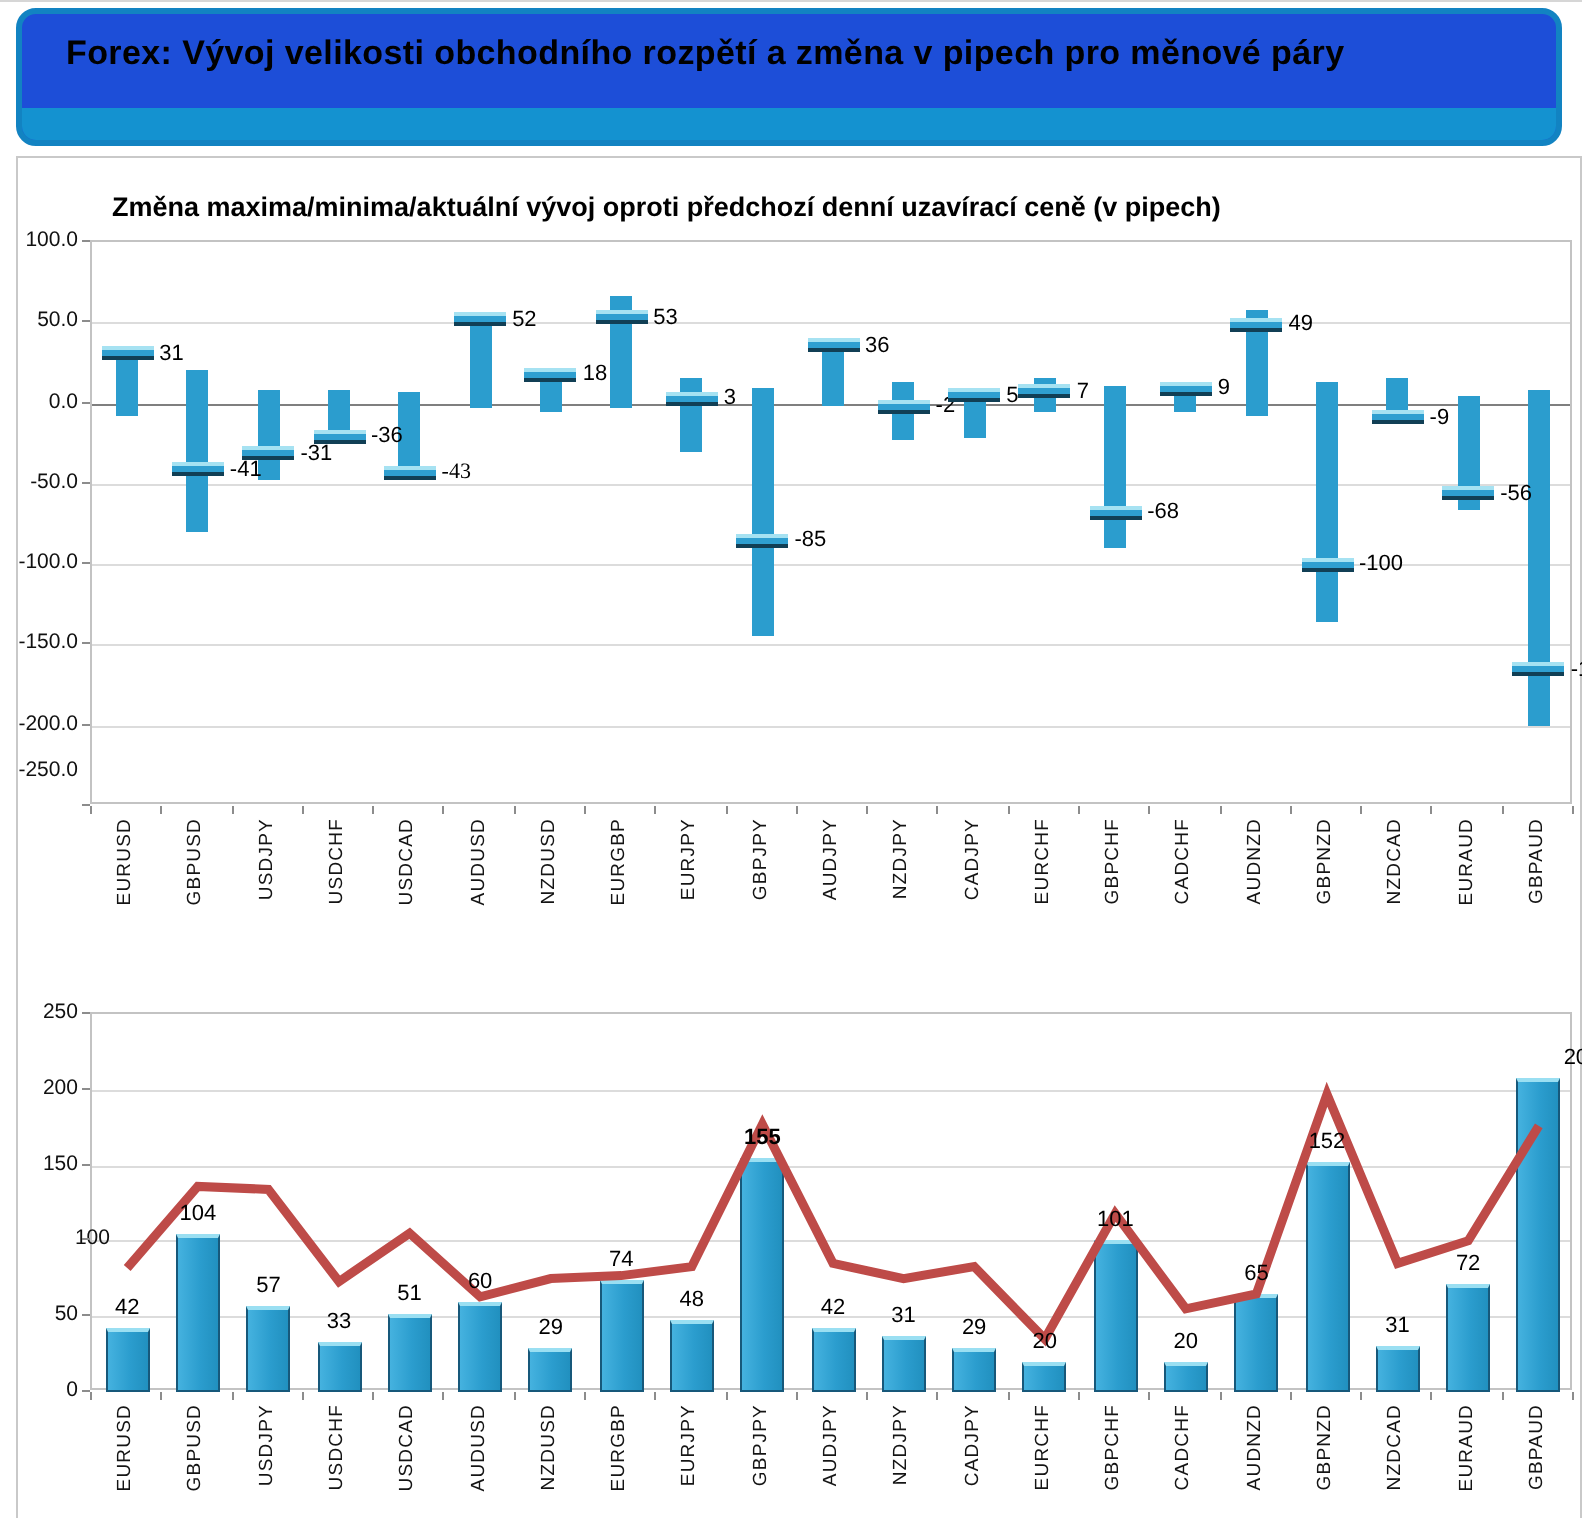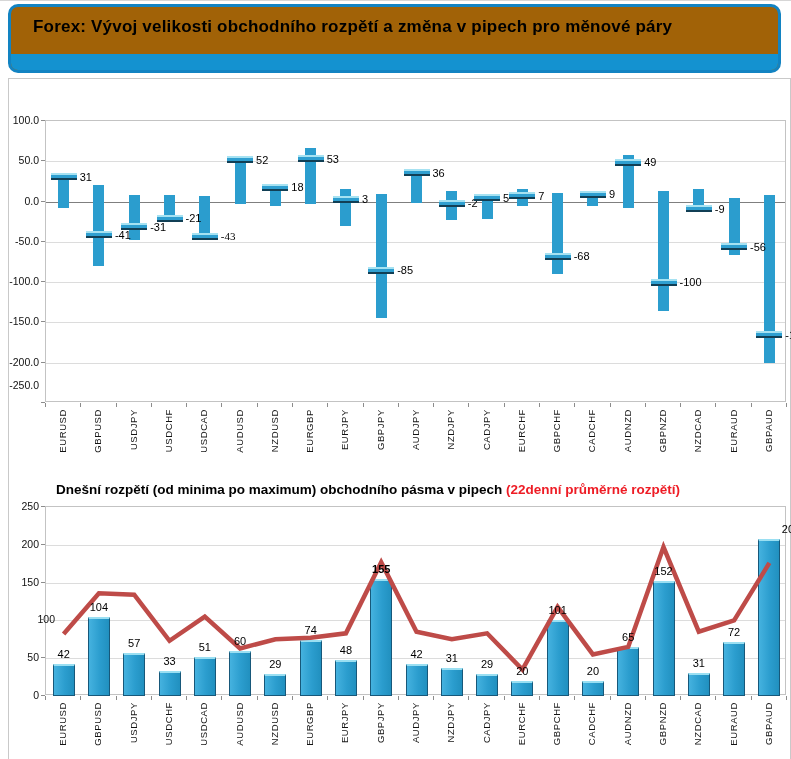--- a/index.html
+++ b/index.html
@@ -6,21 +6,21 @@
   body{
     width:791px;height:759px;position:relative;overflow:hidden;
     background:#ffffff;
     font-family:"Liberation Sans","DejaVu Sans",sans-serif;
     color:#000;
   }
   .topline{position:absolute;top:0;left:0;width:791px;height:1px;background:#d6d6d6;}
   
   .header-box{
     position:absolute;left:8px;top:4px;width:767px;height:63px;
-    background:#a16207;border:3px solid #1283C2;border-radius:10px;
+    background:#1d4ed8;border:3px solid #1283C2;border-radius:10px;
     box-sizing:content-box;
   }
   .header-title{
     position:absolute;left:22px;top:10px;right:10px;
     font-size:17px;font-weight:bold;letter-spacing:0.2px;
   }
   .header-strip{
     position:absolute;left:0;right:0;bottom:0;height:16px;
     background:#1492D0;border-radius:0 0 7px 7px;
   }
@@ -70,20 +70,21 @@
 <body>
 
 <div class="topline"></div>
 
 <div class="header-box">
   <div class="header-title">Forex: Vývoj velikosti obchodního rozpětí a změna v pipech pro měnové páry</div>
   <div class="header-strip"></div>
 </div>
 
 <div class="panel">
+  <div class="chart-title" style="left:47px;top:17px;">Změna maxima/minima/aktuální vývoj oproti předchozí denní uzavírací ceně (v pipech)</div>
   <div class="plot" id="plot-top" style="left:36px;top:41px;width:739px;height:280px;">
       <div class="gridline" style="top: 40.2857px;"></div>
       <div class="zero-line" style="top: 80.5714px;"></div>
       <div class="gridline" style="top: 120.857px;"></div>
       <div class="gridline" style="top: 161.143px;"></div>
       <div class="gridline" style="top: 201.429px;"></div>
       <div class="gridline" style="top: 241.714px;"></div>
       <div class="range-bar" style="left: 12.1429px; width: 11px; top: 53.9829px; height: 33.0343px;"></div>
       <div class="range-bar" style="left: 47.4286px; width: 11px; top: 63.6514px; height: 81.3771px;"></div>
       <div class="range-bar" style="left: 82.7143px; width: 11px; top: 74.1257px; height: 45.12px;"></div>
@@ -105,21 +106,21 @@
       <div class="range-bar" style="left: 647.286px; width: 11px; top: 68.4857px; height: 22.56px;"></div>
       <div class="range-bar" style="left: 682.571px; width: 11px; top: 77.3486px; height: 56.4px;"></div>
       <div class="range-bar" style="left: 717.857px; width: 11px; top: 74.1257px; height: 167.589px;"></div>
       <div class="close-tick" style="left: 4.64286px; width: 26px; top: 52.0943px;"></div>
       <div class="val-label" style="left: 33.6429px; top: 48.5943px;">31</div>
       <div class="close-tick" style="left: 39.9286px; width: 26px; top: 110.106px;"></div>
       <div class="val-label" style="left: 68.9286px; top: 106.606px;">-41</div>
       <div class="close-tick" style="left: 75.2143px; width: 26px; top: 102.049px;"></div>
       <div class="val-label" style="left: 104.214px; top: 98.5486px;">-31</div>
       <div class="close-tick" style="left: 110.5px; width: 26px; top: 93.9914px;"></div>
-      <div class="val-label" style="left: 139.5px; top: 90.4914px;">-21</div>
+      <div class="val-label" style="left: 139.5px; top: 90.4914px;">-36</div>
       <div class="close-tick" style="left: 145.786px; width: 26px; top: 111.717px;"></div>
       <div class="val-label" style="left: 174.786px; top: 108.217px; font-family: Liberation Serif, serif;">-43</div>
       <div class="close-tick" style="left: 181.071px; width: 26px; top: 35.1743px;"></div>
       <div class="val-label" style="left: 210.071px; top: 31.6743px;">52</div>
       <div class="close-tick" style="left: 216.357px; width: 26px; top: 62.5686px;"></div>
       <div class="val-label" style="left: 245.357px; top: 59.0686px;">18</div>
       <div class="close-tick" style="left: 251.643px; width: 26px; top: 34.3686px;"></div>
       <div class="val-label" style="left: 280.643px; top: 30.8686px;">53</div>
       <div class="close-tick" style="left: 286.929px; width: 26px; top: 74.6543px;"></div>
       <div class="val-label" style="left: 315.929px; top: 71.1543px;">3</div>
@@ -245,23 +246,20 @@
         <span>NZDCAD</span>
       </div>
       <div class="xcat" style="left: 706.429px; top: 330px; width: 35.2857px; height: 64px;">
         <span>EURAUD</span>
       </div>
       <div class="xcat" style="left: 741.714px; top: 330px; width: 35.2857px; height: 64px;">
         <span>GBPAUD</span>
       </div>
     </div>
 
-  <div class="chart-title" style="left:47px;top:403px;">
-    <span>Dnešní rozpětí (od minima po maximum) obchodního pásma v pipech </span><span class="red">(22denní průměrné rozpětí)</span>
-  </div>
   <div class="plot" id="plot-bottom" style="left:36px;top:427px;width:739px;height:187px;">
       <div class="gridline" style="top: 37.8px;"></div>
       <div class="gridline" style="top: 75.6px;"></div>
       <div class="gridline" style="top: 113.4px;"></div>
       <div class="gridline" style="top: 151.2px;"></div>
       <div class="vbar" style="left: 6.64286px; width: 22px; top: 157.248px; height: 31.752px;"></div>
       <div class="vbar" style="left: 41.9286px; width: 22px; top: 110.376px; height: 78.624px;"></div>
       <div class="vbar" style="left: 77.2143px; width: 22px; top: 145.908px; height: 43.092px;"></div>
       <div class="vbar" style="left: 112.5px; width: 22px; top: 164.052px; height: 24.948px;"></div>
       <div class="vbar" style="left: 147.786px; width: 22px; top: 150.444px; height: 38.556px;"></div>

